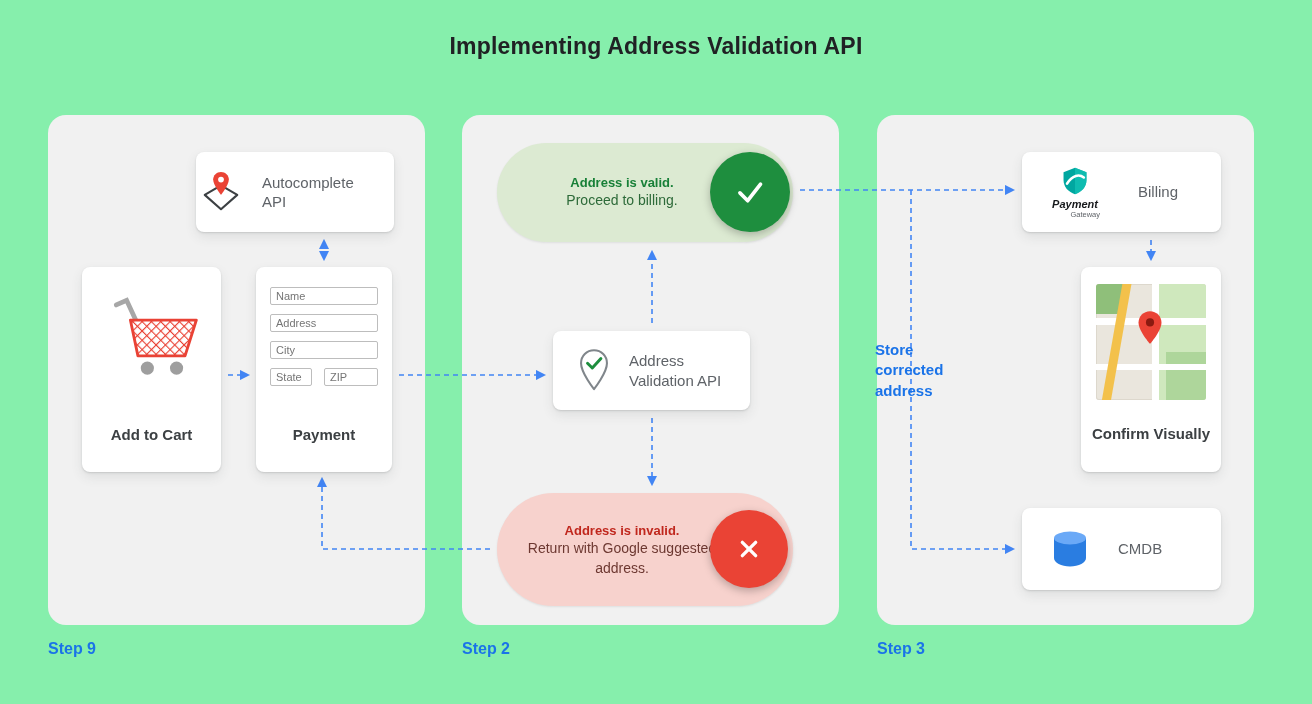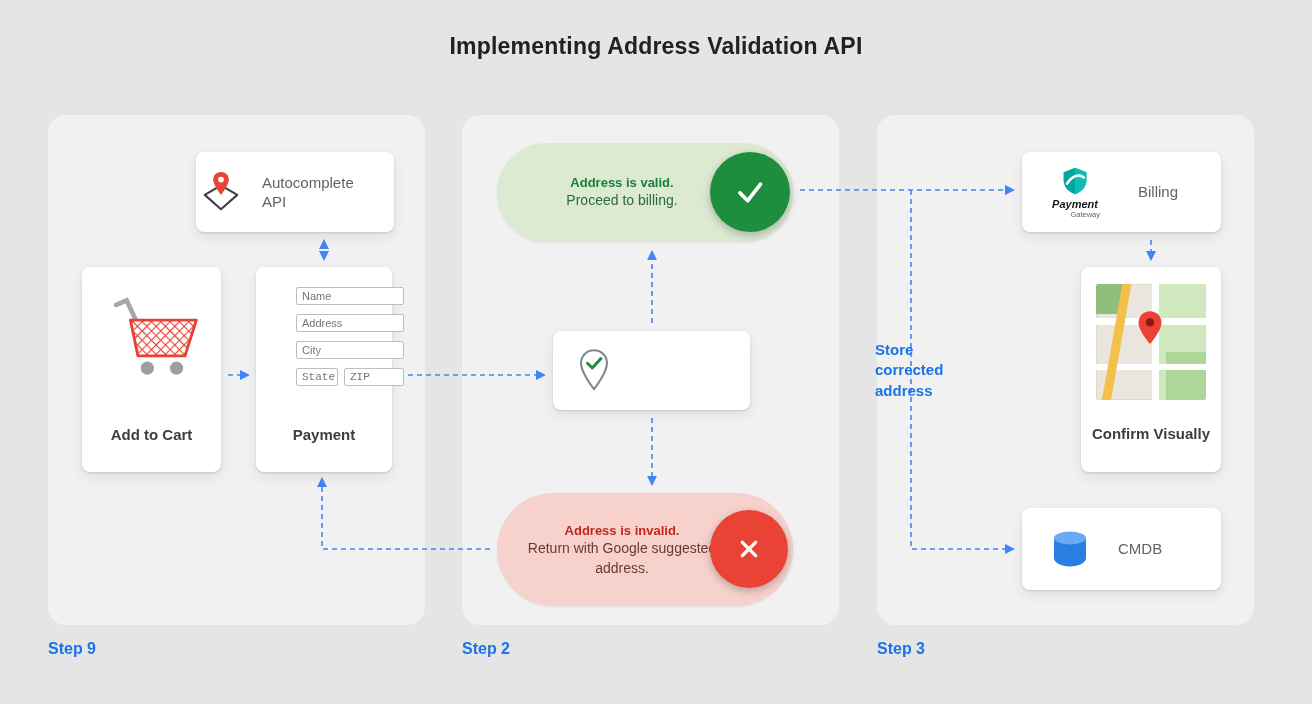--- a/index.html
+++ b/index.html
@@ -1,17 +1,17 @@
 <!DOCTYPE html>
 <html><head>
 <meta charset="utf-8">
 <style>
   * { margin:0; padding:0; box-sizing:border-box; }
   body { font-family:"Liberation Sans", sans-serif; background:#fff; }
-  .canvas { position:relative; width:1312px; height:704px; background:#e5e5e5; overflow:hidden; }
+  .canvas { position:relative; width:1312px; height:704px; background:#86efac; overflow:hidden; }
 
   .title { position:absolute; top:33px; left:0; width:100%; text-align:center;
            font-size:23px; font-weight:700; color:#202124; letter-spacing:.2px; }
 
   .panel { position:absolute; top:115px; height:510px; width:377px;
            background:#f1f1f1; border-radius:18px; z-index:1; }
   .step-label { position:absolute; top:640px; font-size:16px; font-weight:700; color:#1a73e8; z-index:4; }
 
   .arrows { position:absolute; left:0; top:0; z-index:2; pointer-events:none; }
 
@@ -34,24 +34,24 @@
   .pill-green .pill-sub   { color:#2d6a39; }
   .pill-red .pill-title { color:#c0271d; }
   .pill-red .pill-sub   { color:#6d3831; }
 
   .badge { position:absolute; border-radius:50%; display:flex; align-items:center;
            justify-content:center; box-shadow:0 3px 9px rgba(0,0,0,.25); }
   .badge-green { width:80px; height:80px; background:#1e8e3e; right:3px; top:9px; }
   .badge-red   { width:78px; height:78px; background:#ea4335; right:5px; top:17px; }
 
   .fields { position:absolute; left:14px; top:20px; width:108px; display:flex;
-            flex-direction:column; gap:9px;margin-left:26px; }
+            flex-direction:column; gap:9px; }
   .field { background:#fff; border:1px solid #bdbdbd; border-radius:2px; font-size:11px;
            color:#757575; padding:2px 5px; height:18px; line-height:13px; }
-  .field-row { display:flex; gap:6px;font-family:Liberation Mono, monospace; }
+  .field-row { display:flex; gap:12px; }
   .field-state { width:42px; }
   .field-zip { flex:1; }
 
   .store-note { position:absolute; left:875px; top:340px; width:95px; z-index:3;
                 font-size:15px; font-weight:700; color:#1a73e8; line-height:1.35; }
 
   .logo-col { display:flex; flex-direction:column; align-items:center; width:58px; }
   .logo-payment { font-size:11px; font-weight:700; font-style:italic; color:#17191c; margin-top:2px; }
   .logo-gateway { font-size:7.5px; color:#5f6368; align-self:flex-end; margin-right:4px; }
 
@@ -146,20 +146,21 @@
         <polyline points="13,25 21.5,33.5 35.5,15.5" fill="none" stroke="#fff" stroke-width="4" stroke-linecap="round" stroke-linejoin="round"></polyline>
       </svg>
     </div>
   </div>
 
   <div class="card hcard" style="left:553px;top:331px;width:197px;height:79px;padding-left:22px;gap:16px">
     <svg width="38" height="50" viewBox="0 0 44 54">
       <path d="M22 3 C13.5 3 7 9.6 7 18 c0 11 15 30 15 30 s15-19 15-30 C37 9.6 30.5 3 22 3 Z" fill="#fff" stroke="#80868b" stroke-width="2.4" stroke-linejoin="round"></path>
       <path d="M14.5 18 l5.5 5.5 10-11" fill="none" stroke="#1e8e3e" stroke-width="3.4" stroke-linecap="round" stroke-linejoin="round"></path>
     </svg>
+    <div class="label-gray" style="width:100px">Address Validation API</div>
   </div>
 
   <div class="pill pill-red" style="left:497px;top:493px;width:296px;height:113px">
     <div class="pill-textbox">
       <div class="pill-title">Address is invalid.</div>
       <div class="pill-sub">Return with Google suggested address.</div>
     </div>
     <div class="badge badge-red">
       <svg width="40" height="40" viewBox="0 0 48 48">
         <line x1="16" y1="16" x2="32" y2="32" stroke="#fff" stroke-width="4" stroke-linecap="round"></line>

